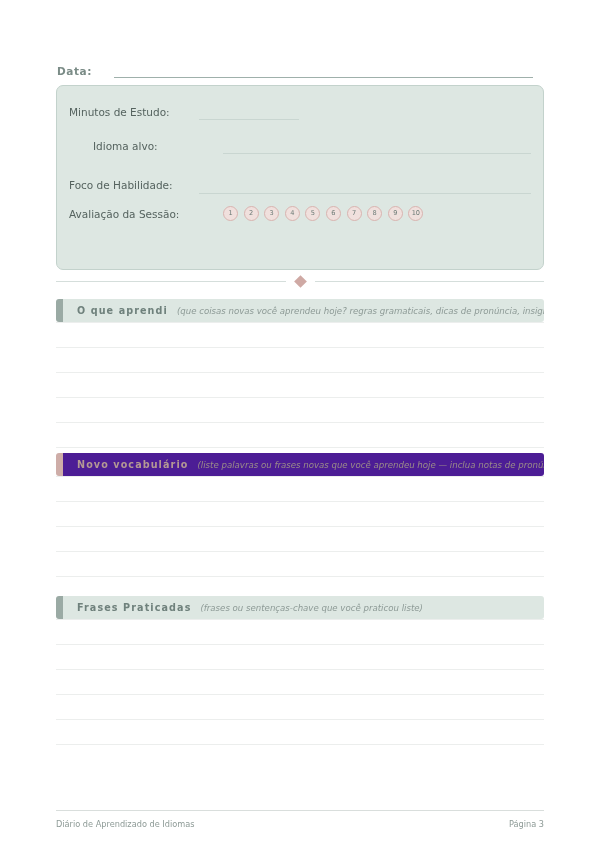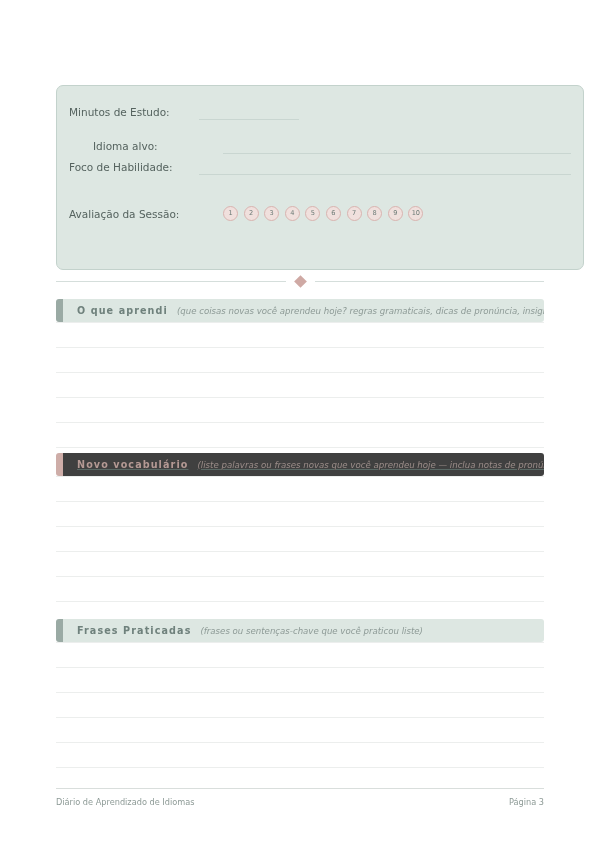--- a/index.html
+++ b/index.html
@@ -47,21 +47,21 @@
     margin-left: 22px;
     border-bottom: 1px solid #9fb0ab;
     height: 13px;
   }
 
   
   .meta-box {
     position: absolute;
     left: 56px;
     top: 85px;
-    width: 528px;
+    width: 488px;
     height: 185px;
     box-sizing: border-box;
     background: #dde7e2;
     border: 1px solid #c3d2cc;
     border-radius: 7px;
   }
   .meta-field {
     position: absolute;
     left: 12px;
     right: 12px;
@@ -173,65 +173,69 @@
     flex: 1 1 auto;
     min-width: 0;
   }
 
   
   .theme-green .sec-accent { background: #9aaaa4; }
   .theme-green .sec-body   { background: #dde7e2; }
   .theme-green .sec-title  { color: #6f817c; }
   
   .theme-rose .sec-accent  { background: #ceada8; }
-  .theme-rose .sec-body    { background: #404040; text-decoration: underline; }
+  .theme-rose .sec-body    { background: #4c1d95; }
   .theme-rose .sec-title   { color: #b49994; }
   .theme-rose .sec-hint    { color: #9b8d89; }
 
   .writing-lines { margin-top: 0; }
   .wline {
     height: 24px;
     border-bottom: 1px solid #eceeed;
   }
   .wline:first-child { border-top: 1px solid #eceeed; }
 
   
   .footer {
     position: absolute;
     left: 56px;
-    top: 788px;
+    top: 810px;
     width: 488px;
     border-top: 1px solid #d9dedc;
     padding-top: 8px;
     display: flex;
     justify-content: space-between;
     align-items: center;
     font-size: 8.2px;
     color: #8d9a96;
   }
 </style>
 </head>
 <body>
 
 <div class="page">
 
+  <div class="date-row">
+    <span class="date-label">Data:</span>
+    <span class="date-line"></span>
+  </div>
 
   <div class="meta-box">
 
     <div class="meta-field" style="top:8px;">
       <span class="meta-label">Minutos de Estudo:</span>
       <span class="meta-line short"></span>
     </div>
 
     <div class="meta-field" style="top:42px;margin-left:24px;">
       <span class="meta-label">Idioma alvo:</span>
       <span class="meta-line long"></span>
     </div>
 
-    <div class="meta-field" style="top:63px;">
+    <div class="meta-field" style="top:87px;align-items:center;">
       <span class="meta-label">Foco de Habilidade:</span>
       <span class="meta-line long"></span>
     </div>
 
     <div class="meta-field" style="top:110px;gap:24px;">
       <span class="meta-label">Avaliação da Sessão:</span>
       <span class="rating-row">
         <span class="rating-dot">1</span>
         <span class="rating-dot">2</span>
         <span class="rating-dot">3</span>
@@ -281,21 +285,21 @@
     </div>
     <div class="writing-lines">
       <div class="wline"></div>
       <div class="wline"></div>
       <div class="wline"></div>
       <div class="wline"></div>
       <div class="wline"></div>
     </div>
   </div>
 
-  <div class="section" style="top:619px;">
+  <div class="section" style="top:596px;">
     <div class="sec-header theme-green">
       <span class="sec-accent"></span>
       <span class="sec-body">
         <span class="sec-title">Frases Praticadas</span>
         <span class="sec-hint">(frases ou sentenças-chave que você praticou liste)</span>
       </span>
     </div>
     <div class="writing-lines">
       <div class="wline"></div>
       <div class="wline"></div>

